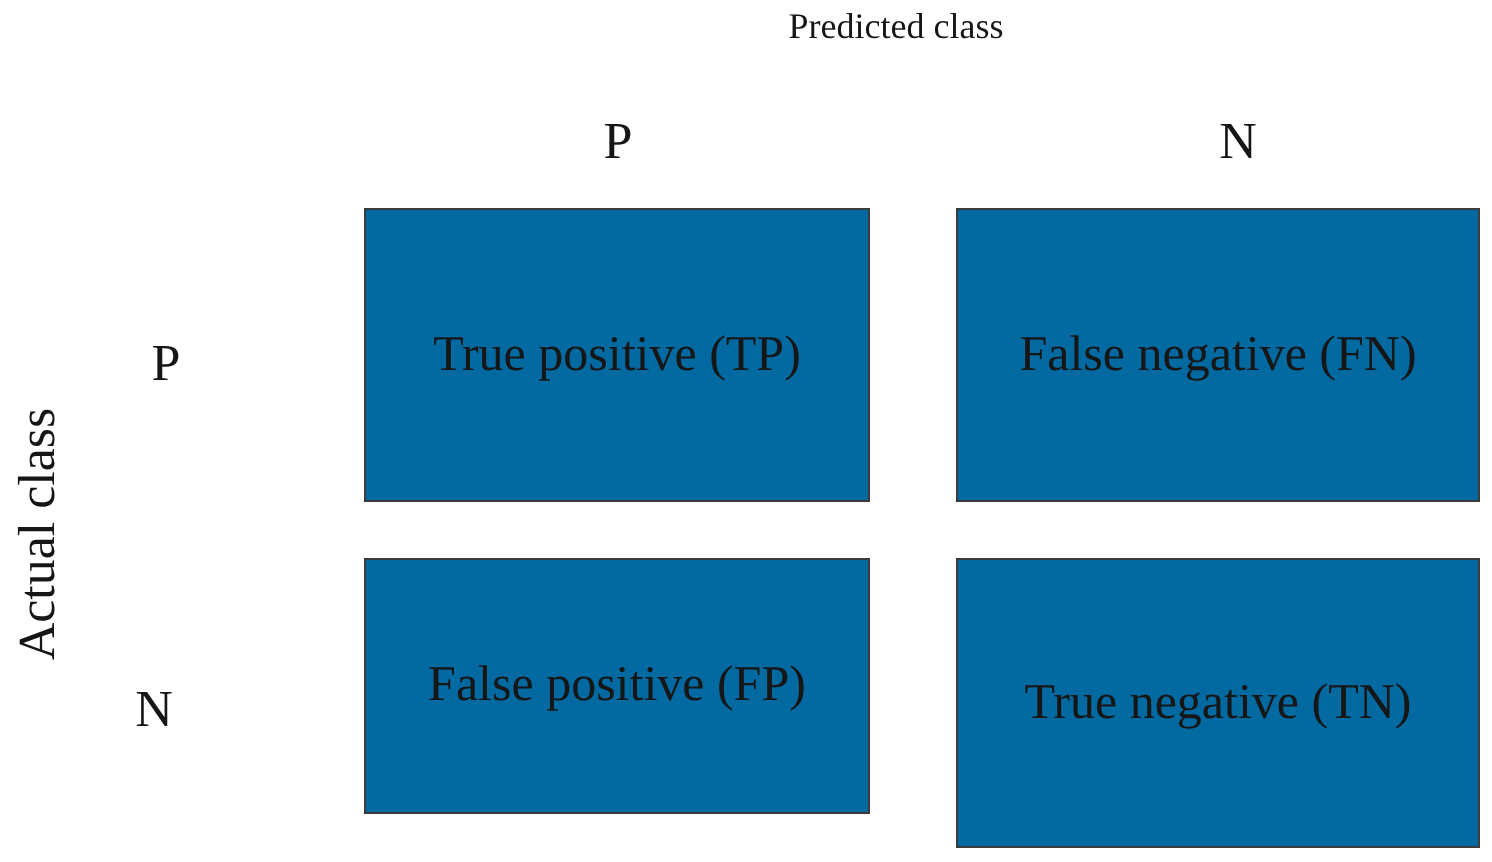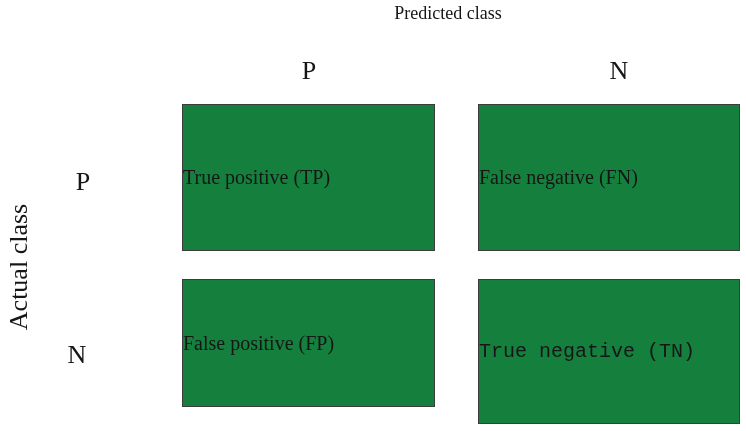--- a/index.html
+++ b/index.html
@@ -45,31 +45,31 @@
     white-space: nowrap;
   }
   .col-p { left: 309px; top: 71px; }
   .col-n { left: 619px; top: 71px; }
   .row-p { left: 83px;  top: 182px; }
   .row-n { left: 77px;  top: 355px; }
   .cell {
     position: absolute;
     box-sizing: border-box;
     border: 1.5px solid #3c3c3c;
-    background: #15803d;
+    background: #0369a1;
     display: flex;
     align-items: center;
-    justify-content: flex-start;
-    font-size: 20px;
+    justify-content: center;
+    font-size: 25px;
     white-space: nowrap;
   }
   .cell-tp { left: 182px; top: 104px; width: 253px; height: 147px; }
   .cell-fn { left: 478px; top: 104px; width: 262px; height: 147px; }
   .cell-fp { left: 182px; top: 279px; width: 253px; height: 128px; }
-  .cell-tn { left: 478px; top: 279px; width: 262px; height: 145px; font-family: Liberation Mono, monospace; }
+  .cell-tn { left: 478px; top: 279px; width: 262px; height: 145px; }
 </style>
 </head>
 <body>
 
 <div class="figure">
 
   <div class="x-title">Predicted class</div>
 
   <div class="y-title">Actual class</div>
 

